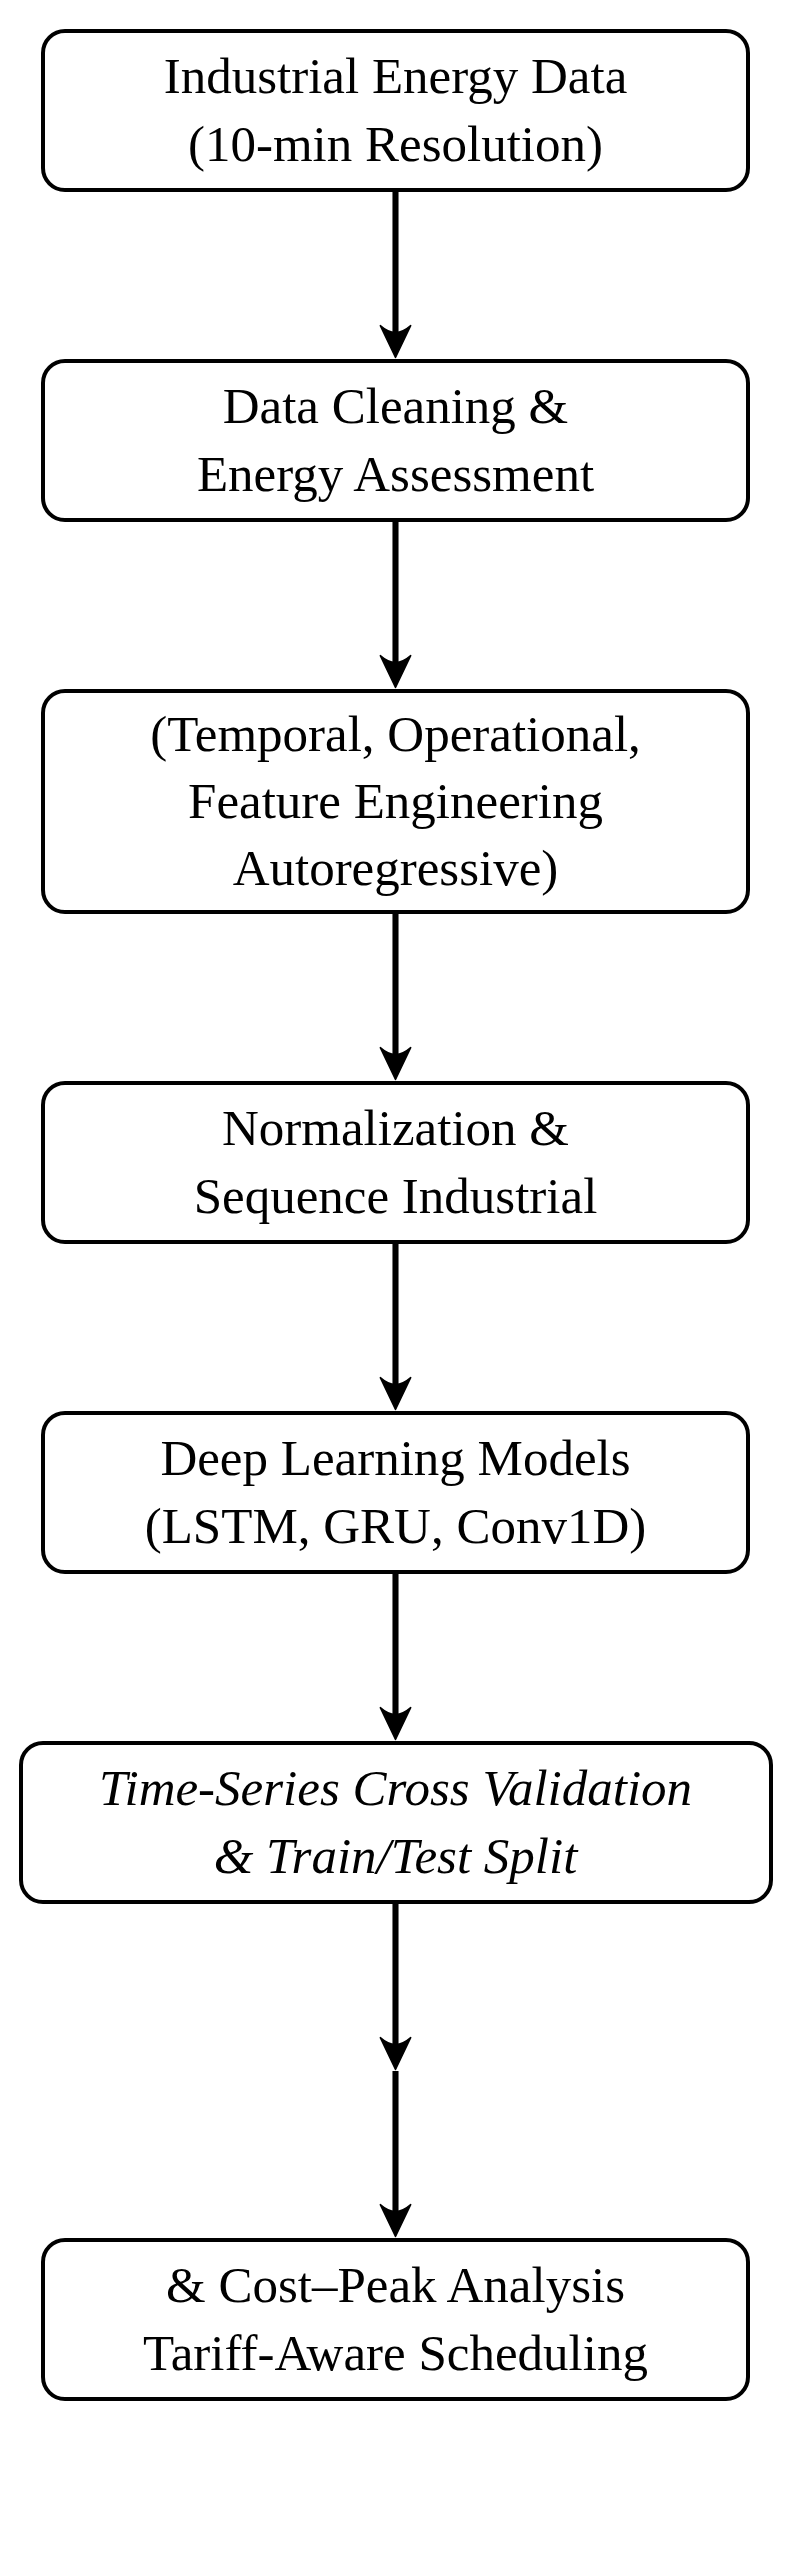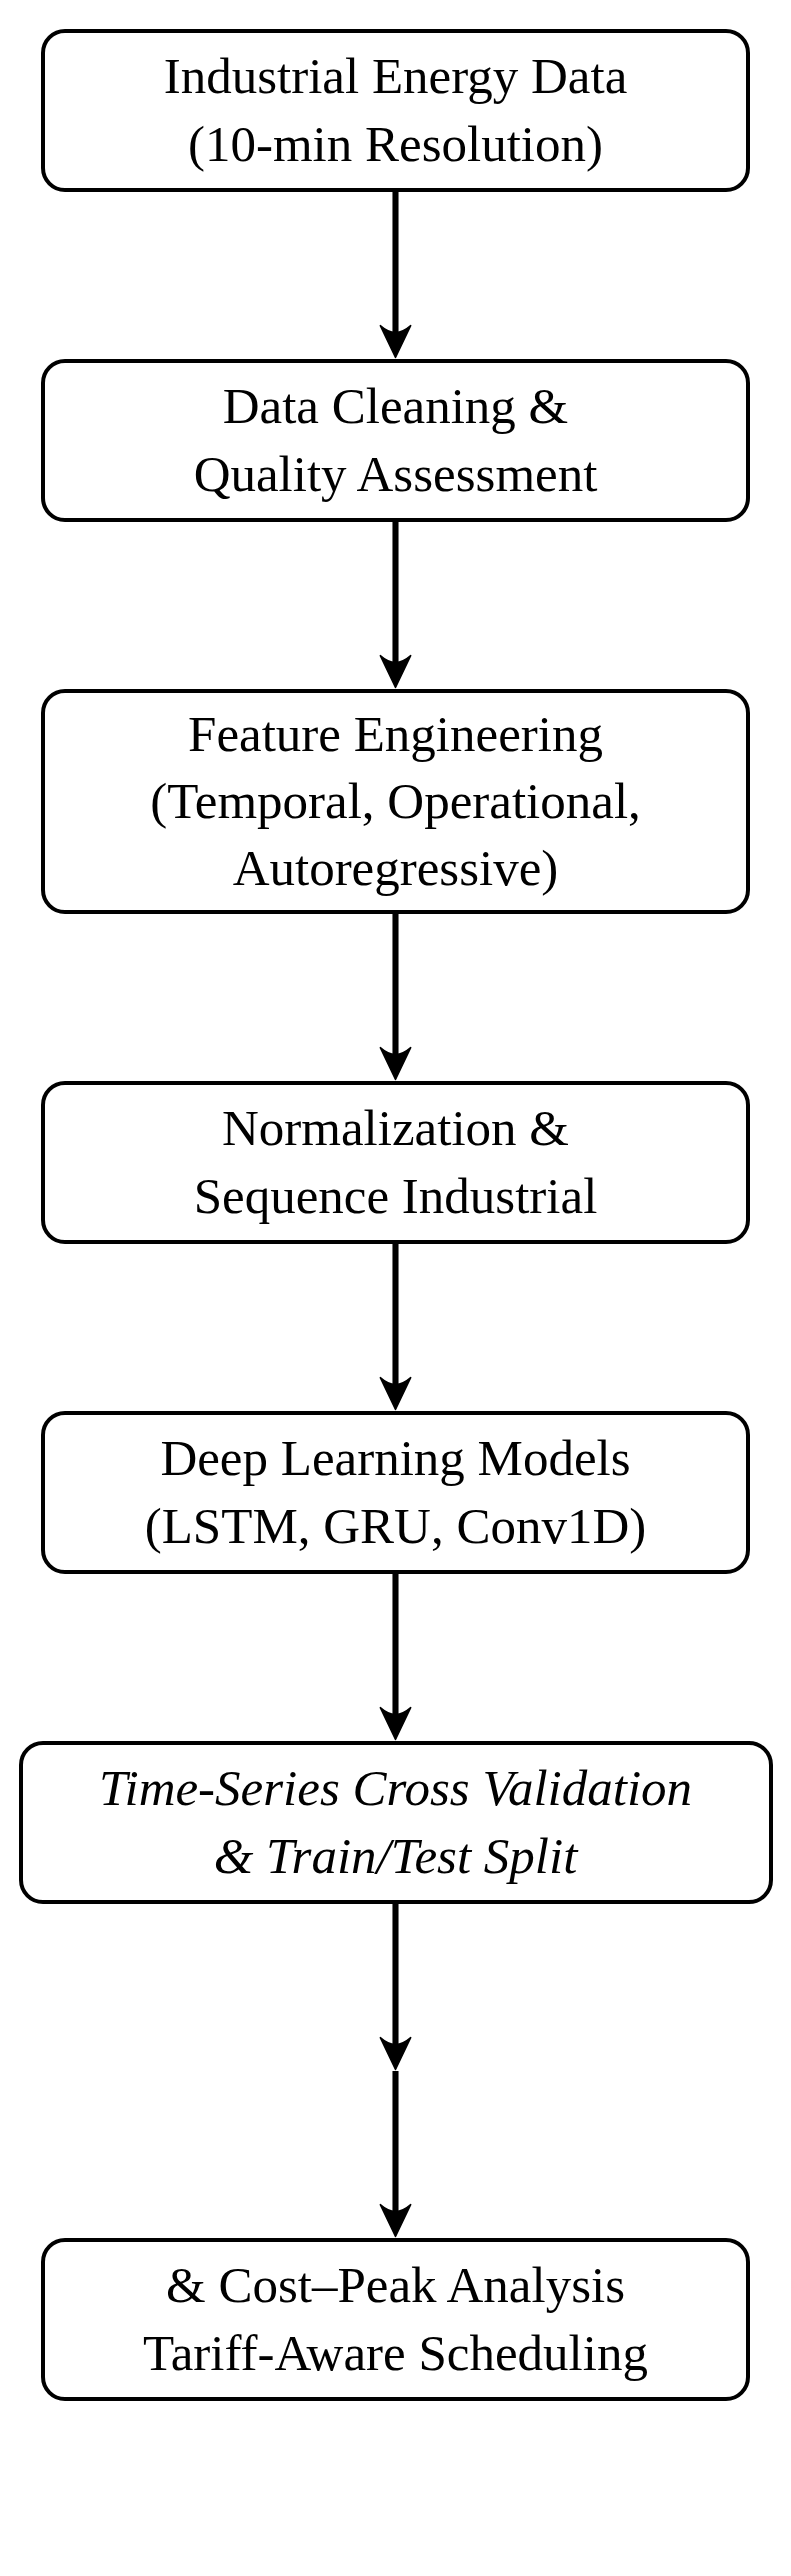--- a/index.html
+++ b/index.html
@@ -62,31 +62,31 @@
     <span class="line">(10-min Resolution)</span>
   </div>
 
   <svg class="arrow" viewBox="0 0 72 220" xmlns="http://www.w3.org/2000/svg">
     <line x1="36" y1="0" x2="36" y2="198" stroke="#000" stroke-width="8"></line>
     <path d="M 36 218 L 16 176 Q 36 194 56 176 Z" fill="#000" stroke="#000" stroke-width="2" stroke-linejoin="round"></path>
   </svg>
 
   <div class="node">
     <span class="line">Data Cleaning &amp;</span>
-    <span class="line">Quality Assessment</span>
+    <span class="line">Energy Assessment</span>
   </div>
 
   <svg class="arrow" viewBox="0 0 72 220" xmlns="http://www.w3.org/2000/svg">
     <line x1="36" y1="0" x2="36" y2="198" stroke="#000" stroke-width="8"></line>
     <path d="M 36 218 L 16 176 Q 36 194 56 176 Z" fill="#000" stroke="#000" stroke-width="2" stroke-linejoin="round"></path>
   </svg>
 
   <div class="node">
+    <span class="line">(Temporal, Operational,</span>
     <span class="line">Feature Engineering</span>
-    <span class="line">(Temporal, Operational,</span>
     <span class="line">Autoregressive)</span>
   </div>
 
   <svg class="arrow" viewBox="0 0 72 220" xmlns="http://www.w3.org/2000/svg">
     <line x1="36" y1="0" x2="36" y2="198" stroke="#000" stroke-width="8"></line>
     <path d="M 36 218 L 16 176 Q 36 194 56 176 Z" fill="#000" stroke="#000" stroke-width="2" stroke-linejoin="round"></path>
   </svg>
 
   <div class="node">
     <span class="line">Normalization &amp;</span>

